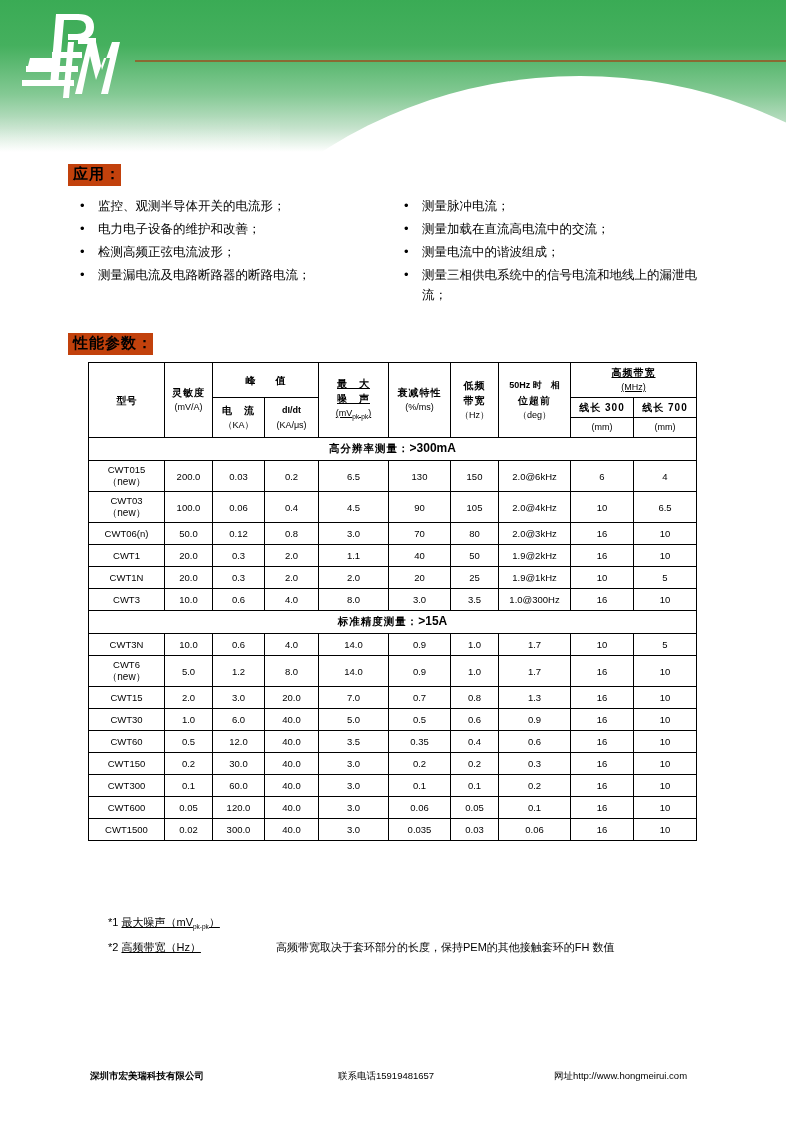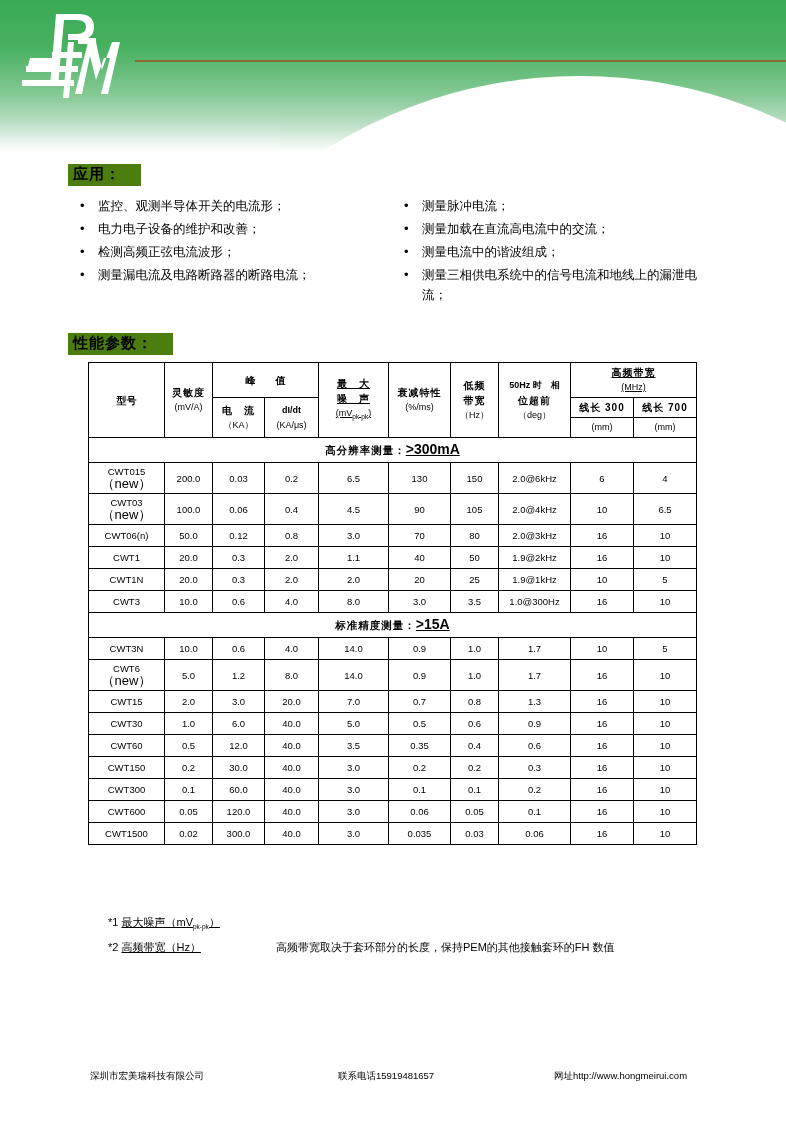--- a/index.html
+++ b/index.html
@@ -56,22 +56,22 @@
     top: 8px;
     width: 112px;
     height: 96px;
   }
 
   
   .sect-heading {
     position: absolute;
     font-size: 15px;
     font-weight: bold;
-    background: #4d7c0f;
-    padding: 2px 20px 3px 5px;
+    background: #c2410c;
+    padding: 2px 0 3px 5px;
     letter-spacing: 1px;
     line-height: 1.1;
   }
   #app-heading { left: 68px; top: 164px; }
   #spec-heading { left: 68px; top: 333px; text-align: right; }
 
   
   .app-cols {
     position: absolute;
     left: 72px;
@@ -128,25 +128,25 @@
     line-height: 15px;
   }
   .hdr-cn { font-weight: bold; letter-spacing: 1px; }
   .u-line { text-decoration: underline; }
   .sect-row td {
     font-weight: bold;
     font-size: 10.5px;
     letter-spacing: 1px;
     padding: 3px 0 4px 0;
   }
-  .sect-row .sub { font-size: 14px; letter-spacing: 0; font-weight: bold; text-decoration: underline; }
+  .sect-row .sub { font-size: 12px; letter-spacing: 0; font-weight: bold; }
   .data-row td { height: 17px; font-size: 9.5px; }
   .data-row.tall td { height: 26px; }
   .model-cell { line-height: 12px; }
-  .model-new { display: block; font-size: 13px; }
+  .model-new { display: block; font-size: 10px; }
   sub { font-size: 6.5px; }
 
   
   .footnotes {
     position: absolute;
     left: 108px;
     top: 912px;
     width: 600px;
     font-size: 11px;
     line-height: 21px;
@@ -159,21 +159,21 @@
   
   .footer {
     position: absolute;
     left: 0;
     top: 1070px;
     width: 786px;
     font-size: 9.5px;
     color: #000;
   }
   .footer span { position: absolute; white-space: nowrap; }
-  #f-company { left: 90px; }
+  #f-company { left: 90px; font-weight: bold; }
   #f-phone  { left: 338px; text-align: right; }
   #f-url    { left: 546px; margin-left: 8px; }
 </style>
 </head>
 <body>
 
 <div class="banner">
   <div class="banner-swoosh"></div>
   <div class="banner-swoosh2"></div>
   <div class="banner-rule"></div>

